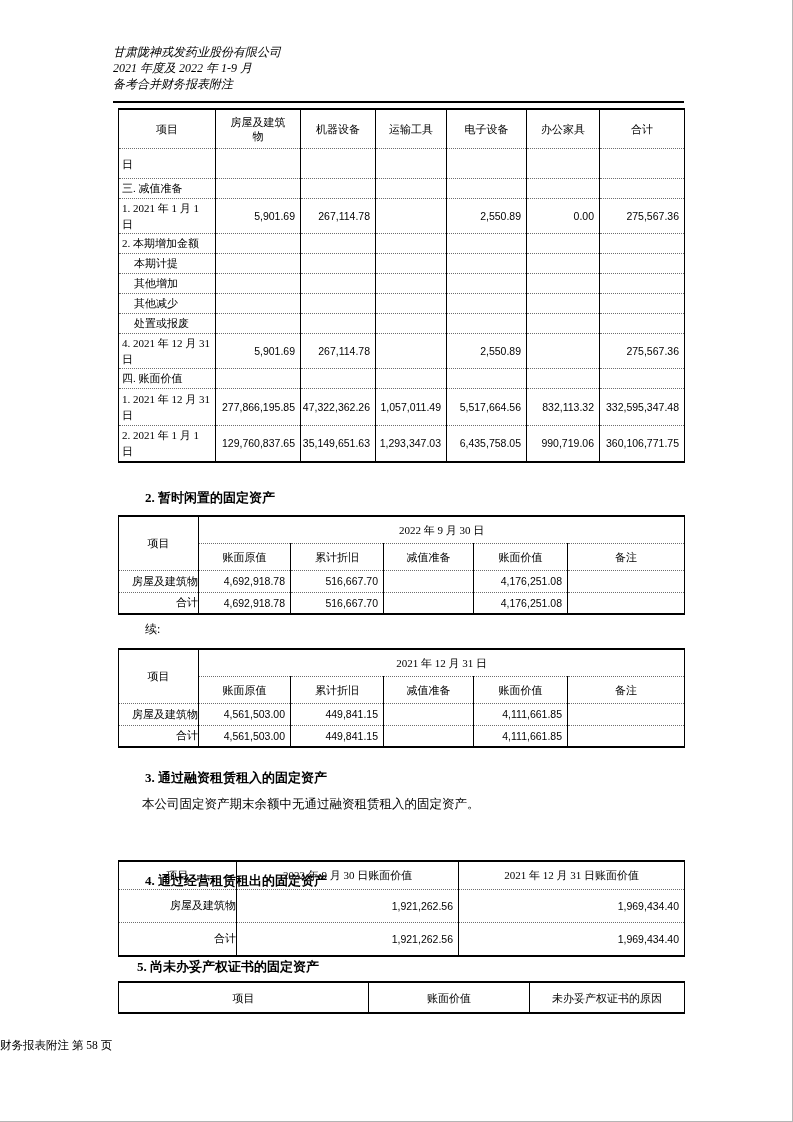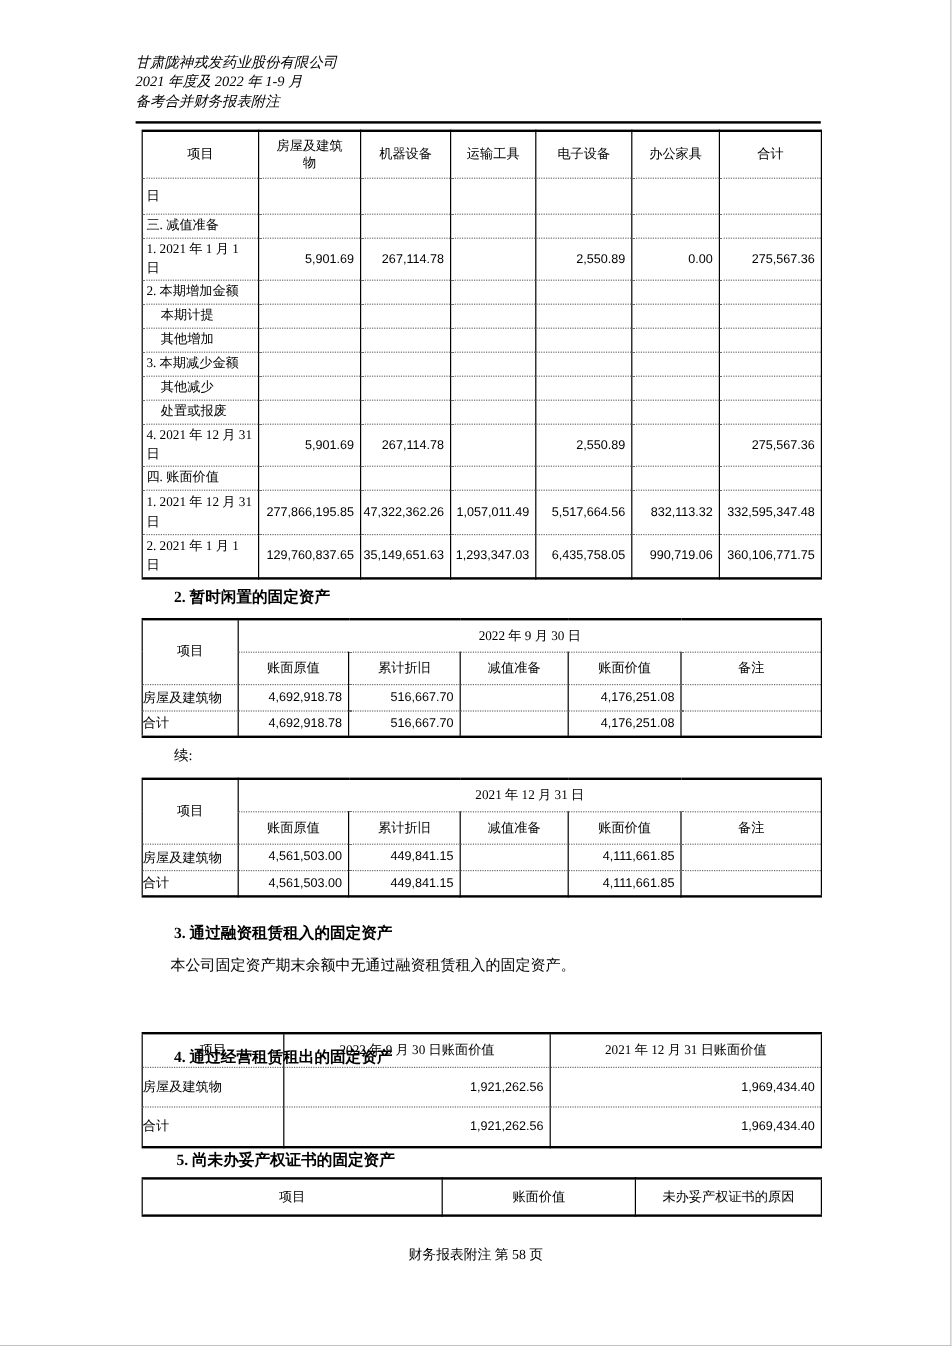--- a/index.html
+++ b/index.html
@@ -15,25 +15,25 @@
               border-left:1px solid #000; border-right:1px solid #000; }
   table.doc td { border-left:1px solid #000; border-top:1px dotted #6e6e6e;
                  vertical-align:middle; overflow:hidden; }
   table.doc tr:first-child > td { border-top:none; }
   td.colhead { text-align:center; font-size:11px; line-height:14px; white-space:pre-line; }
   td.lbl { font-size:11px; line-height:16px; padding-left:3px; white-space:pre-line; }
   td.lbl.sub { padding-left:15px; }
   td.top { vertical-align:top; padding-top:2px; }
   td.num { font-family:"Liberation Sans","DejaVu Sans",sans-serif; font-size:10.5px;
            text-align:right; padding-right:5px; }
-  td.ctr { text-align:left; font-size:11px; }
+  td.ctr { text-align:right; font-size:11px; }
   .heading { font-size:13px; font-weight:bold; white-space:nowrap; }
   .para { font-size:12.5px; white-space:nowrap;margin-left:24px; }
   .cont { font-size:12px; }
-  .footer { font-size:11.5px; text-align:center; width:793px; }
+  .footer { font-size:11.5px; width:793px; }
 </style>
 </head>
 <body>
 
 <div class="page">
 
   <div class="abs" style="left:113px; top:44px;font-style:italic;">
     <div class="hdr-line">甘肃陇神戎发药业股份有限公司</div>
     <div class="hdr-line">2021 年度及 2022 年 1-9 月</div>
     <div class="hdr-line">备考合并财务报表附注</div>
@@ -110,29 +110,20 @@
     <tr style="height:20px">
       <td class="lbl sub">其他增加</td>
       <td class="num"></td>
       <td class="num"></td>
       <td class="num"></td>
       <td class="num"></td>
       <td class="num"></td>
       <td class="num"></td>
     </tr>
     <tr style="height:20px">
-      <td class="lbl">3. 本期减少金额</td>
-      <td class="num"></td>
-      <td class="num"></td>
-      <td class="num"></td>
-      <td class="num"></td>
-      <td class="num"></td>
-      <td class="num"></td>
-    </tr>
-    <tr style="height:20px">
       <td class="lbl sub">其他减少</td>
       <td class="num"></td>
       <td class="num"></td>
       <td class="num"></td>
       <td class="num"></td>
       <td class="num"></td>
       <td class="num"></td>
     </tr>
     <tr style="height:20px">
       <td class="lbl sub">处置或报废</td>
@@ -292,21 +283,21 @@
       <td class="num">1,969,434.40</td>
     </tr>
     <tr style="height:34px">
       <td class="ctr">合计</td>
       <td class="num">1,921,262.56</td>
       <td class="num">1,969,434.40</td>
     </tr>
   </tbody>
     </table>
 
-  <div class="abs heading" style="left:147px; top:958px;">5. 尚未办妥产权证书的固定资产</div>
+  <div class="abs heading" style="left:137px; top:958px;">5. 尚未办妥产权证书的固定资产</div>
 
   <table class="doc" style="left:118px; top:981px; width:566px;">
     <colgroup>
       <col style="width:250px">
         <col style="width:161px">
         <col style="width:155px">
     </colgroup>
     <tbody>
         <tr style="height:31px">
       <td class="colhead">项目</td>

